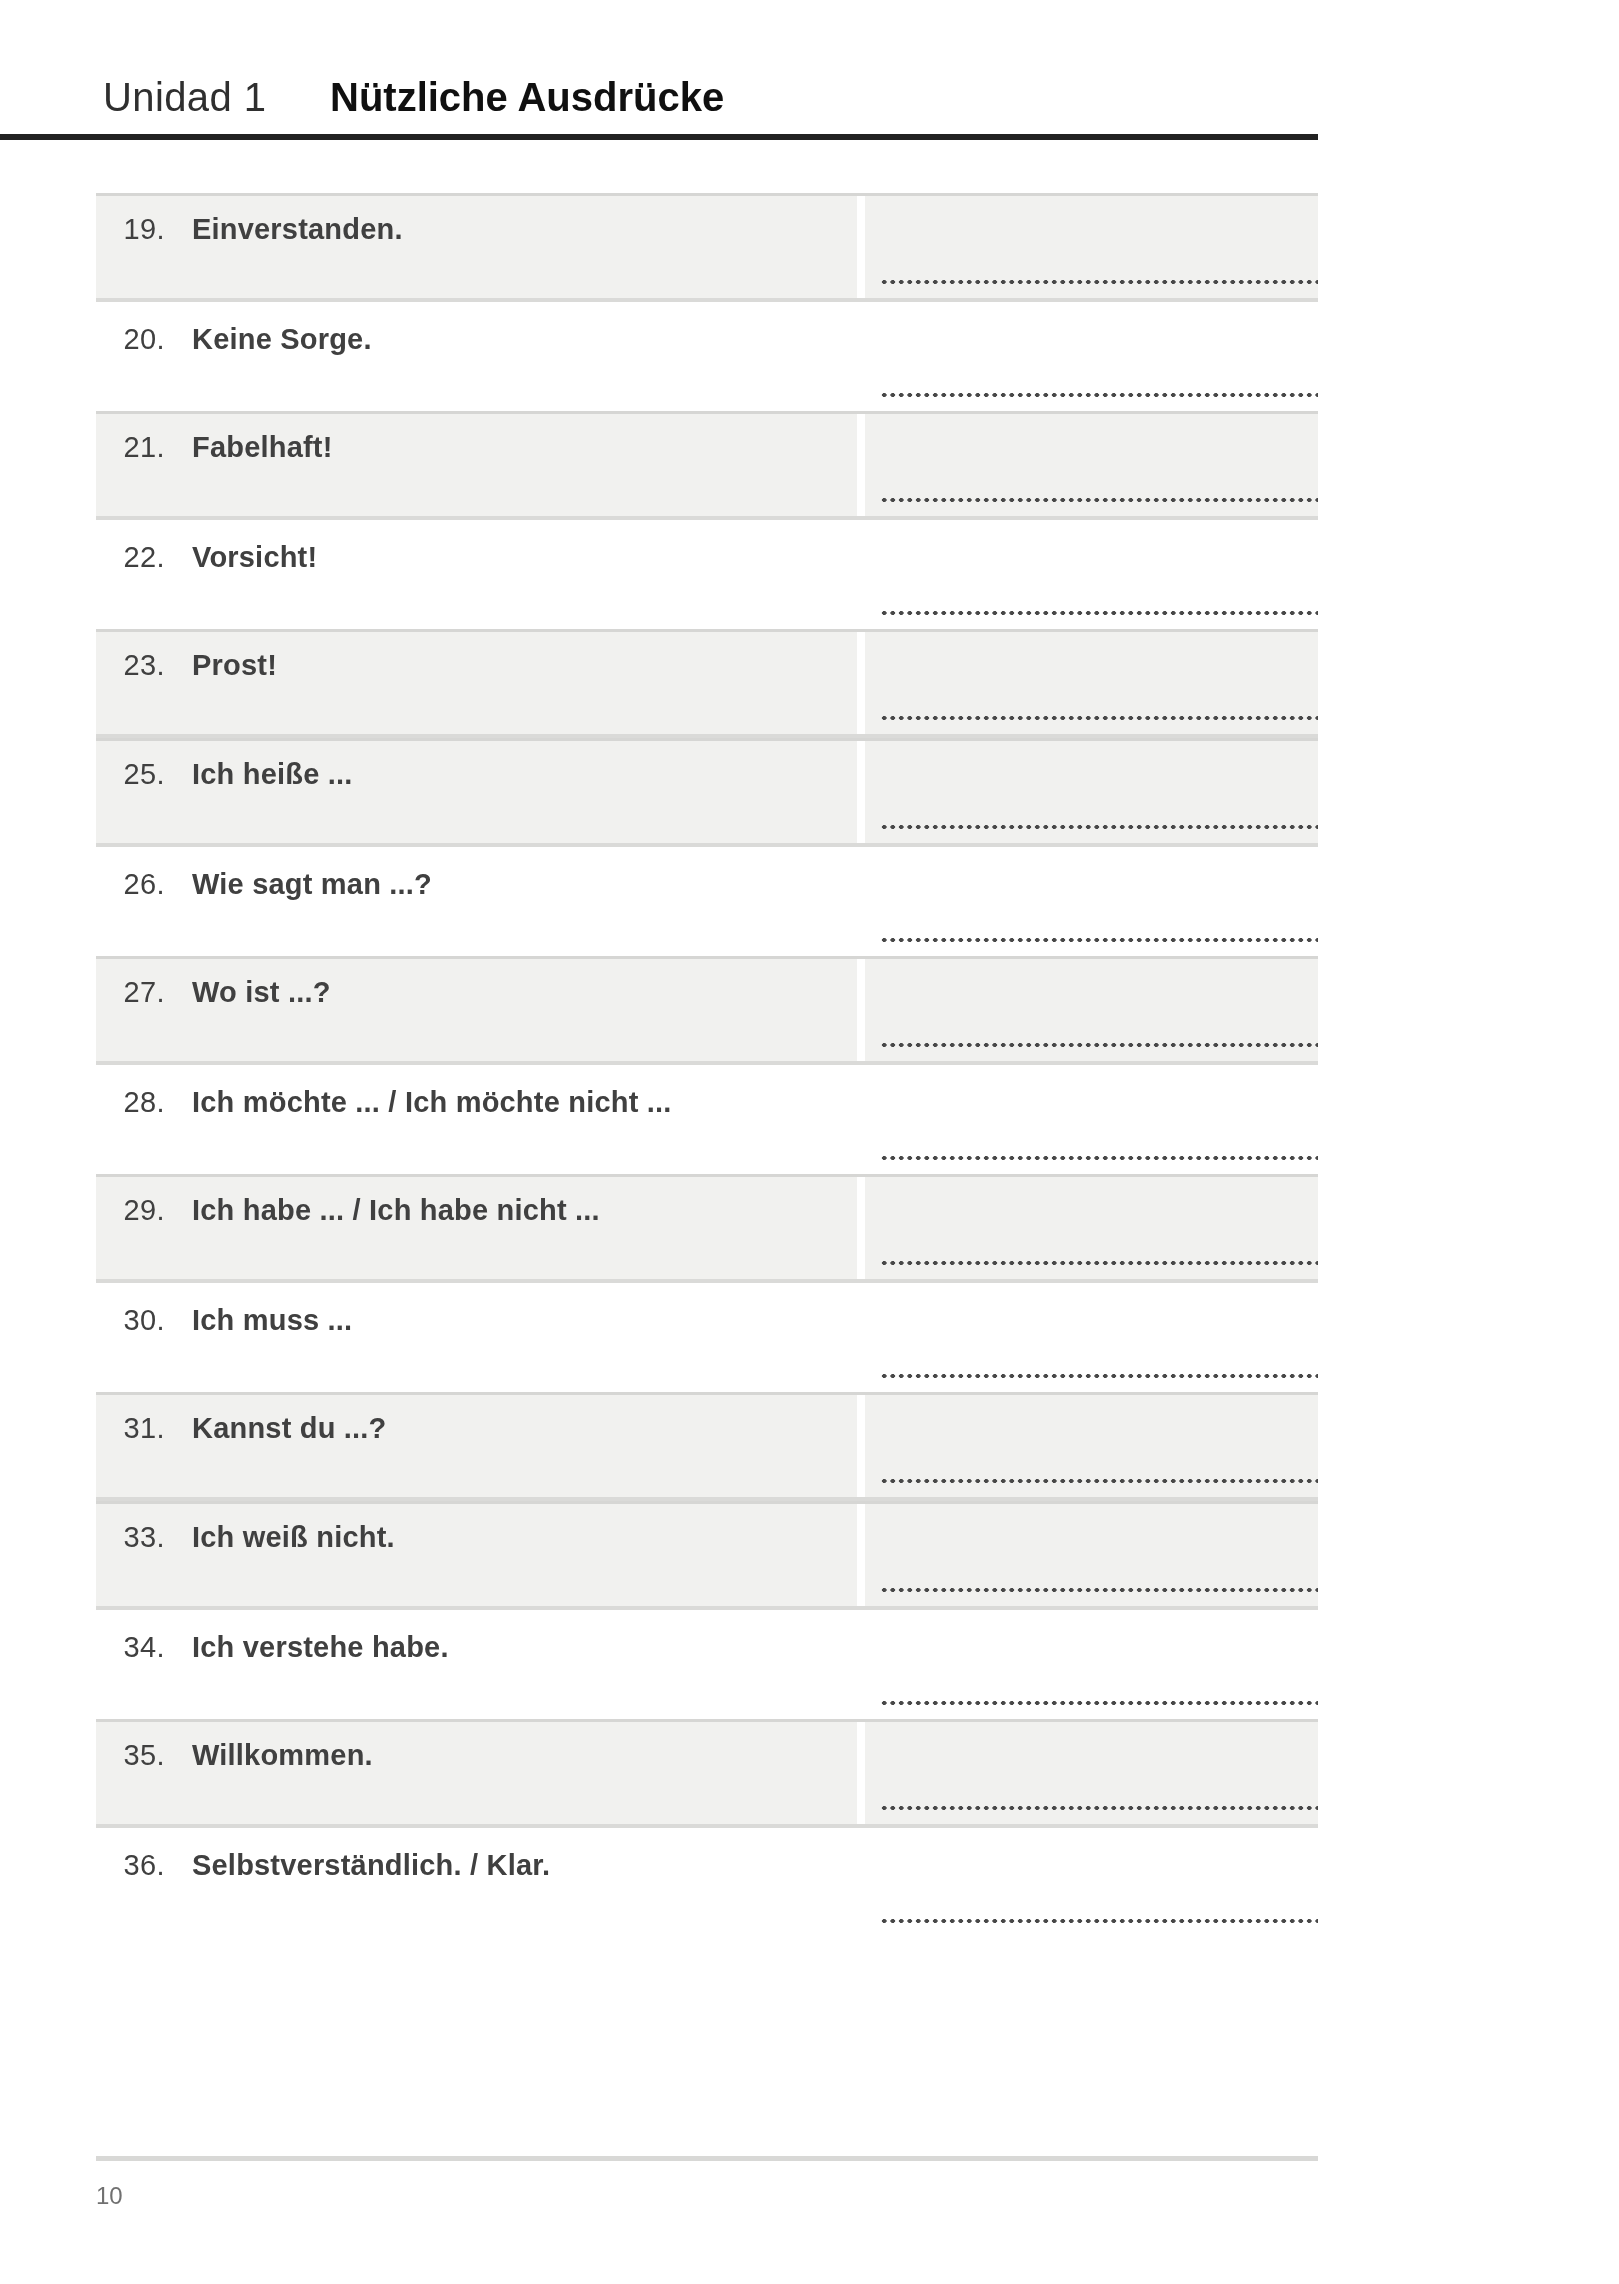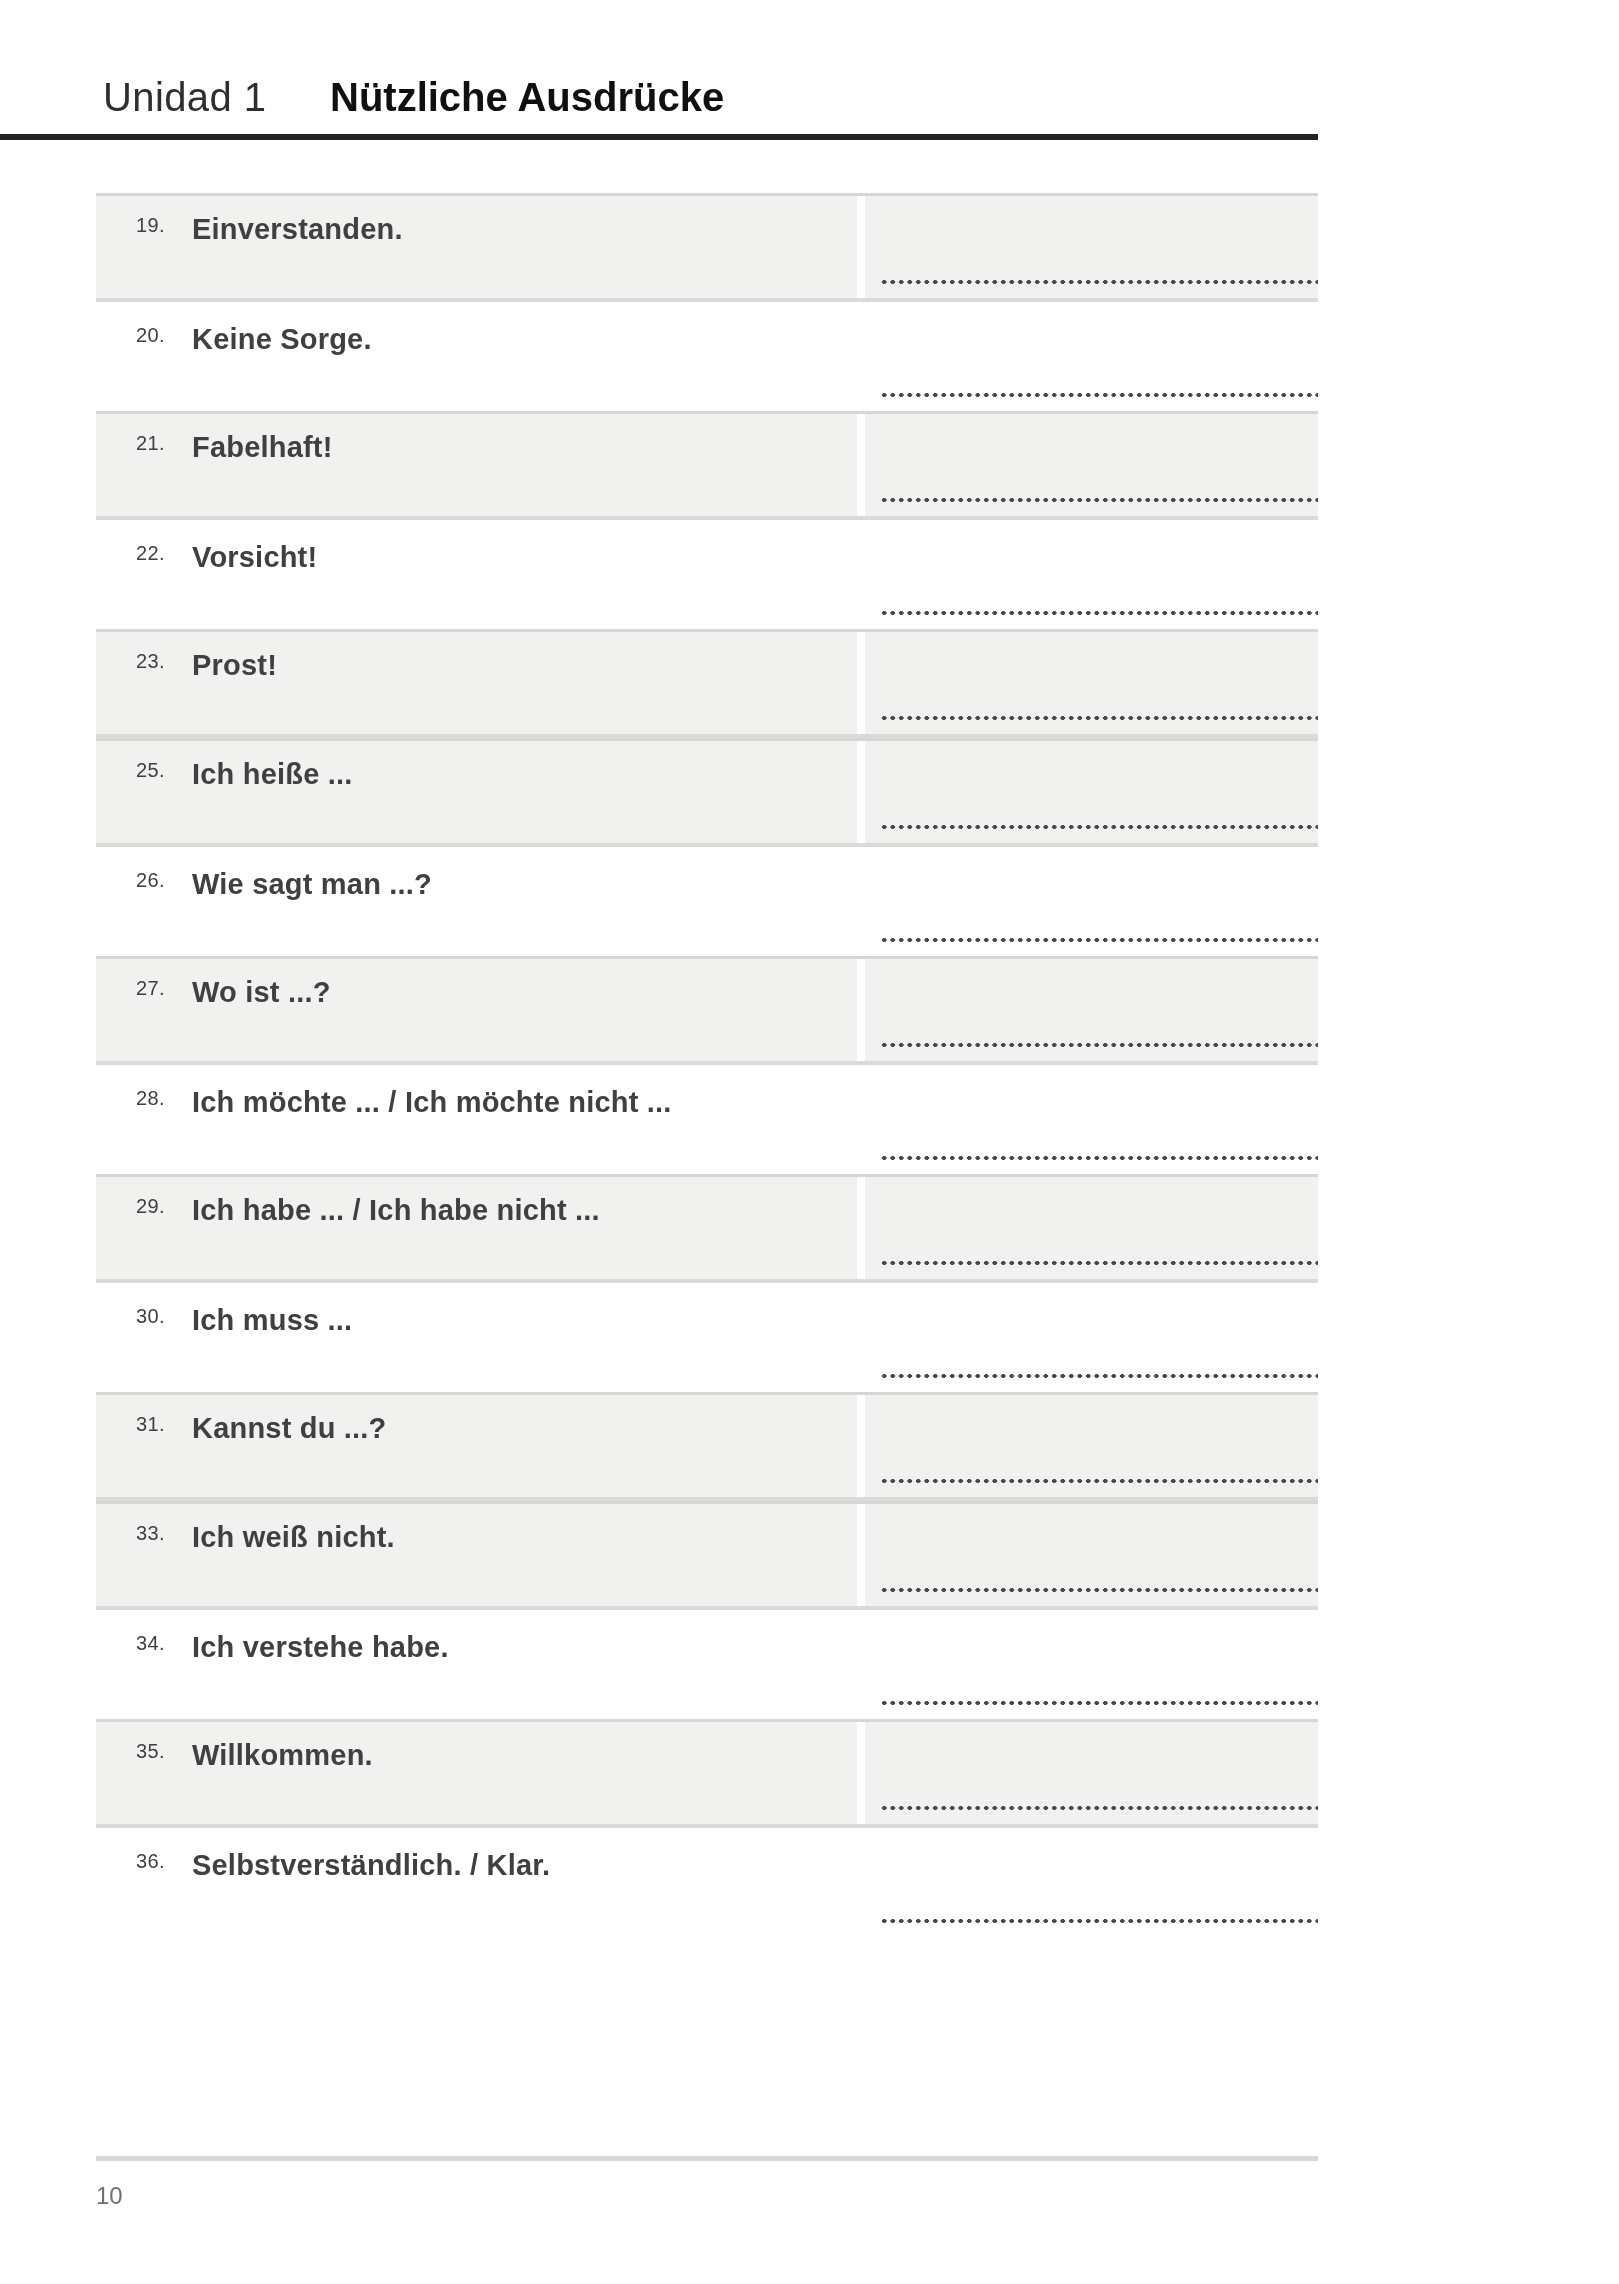--- a/index.html
+++ b/index.html
@@ -66,21 +66,21 @@
     background: #f1f1ef;
     border-top: 3.2px solid #d6d6d4;
     border-bottom: 4px solid #dadad8;
   }
   .num {
     position: absolute;
     left: 0;
     top: 22.5px;
     width: 69px;
     text-align: right;
-    font-size: 20px;
+    font-size: 29px;
     line-height: 1;
     color: #404040;
     letter-spacing: 0.4px;
   }
   .row.gray .num { top: 19px; }
   .phrase {
     position: absolute;
     left: 96px;
     top: 22.5px;
     font-size: 29px;

